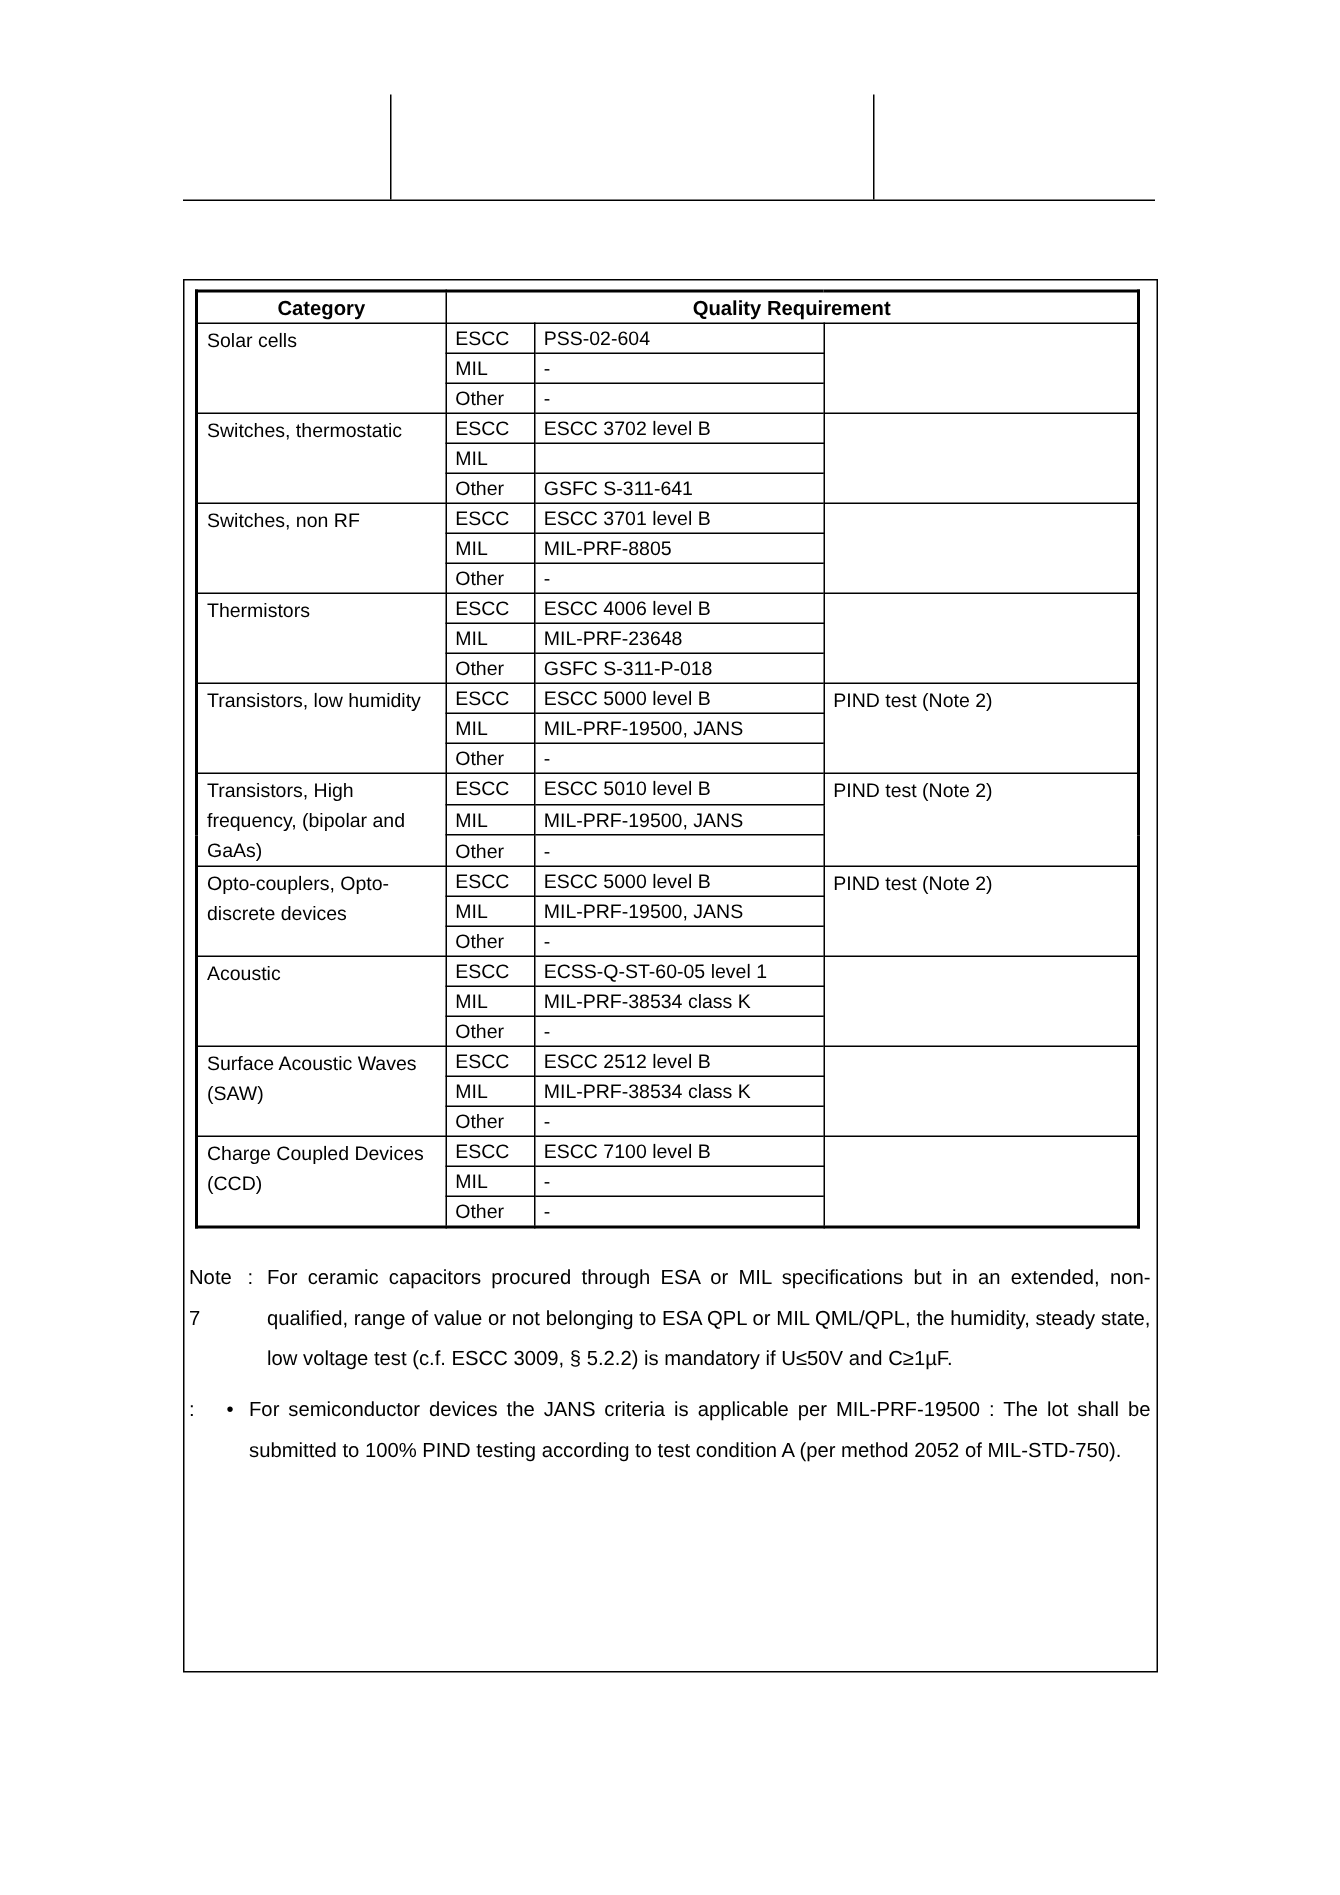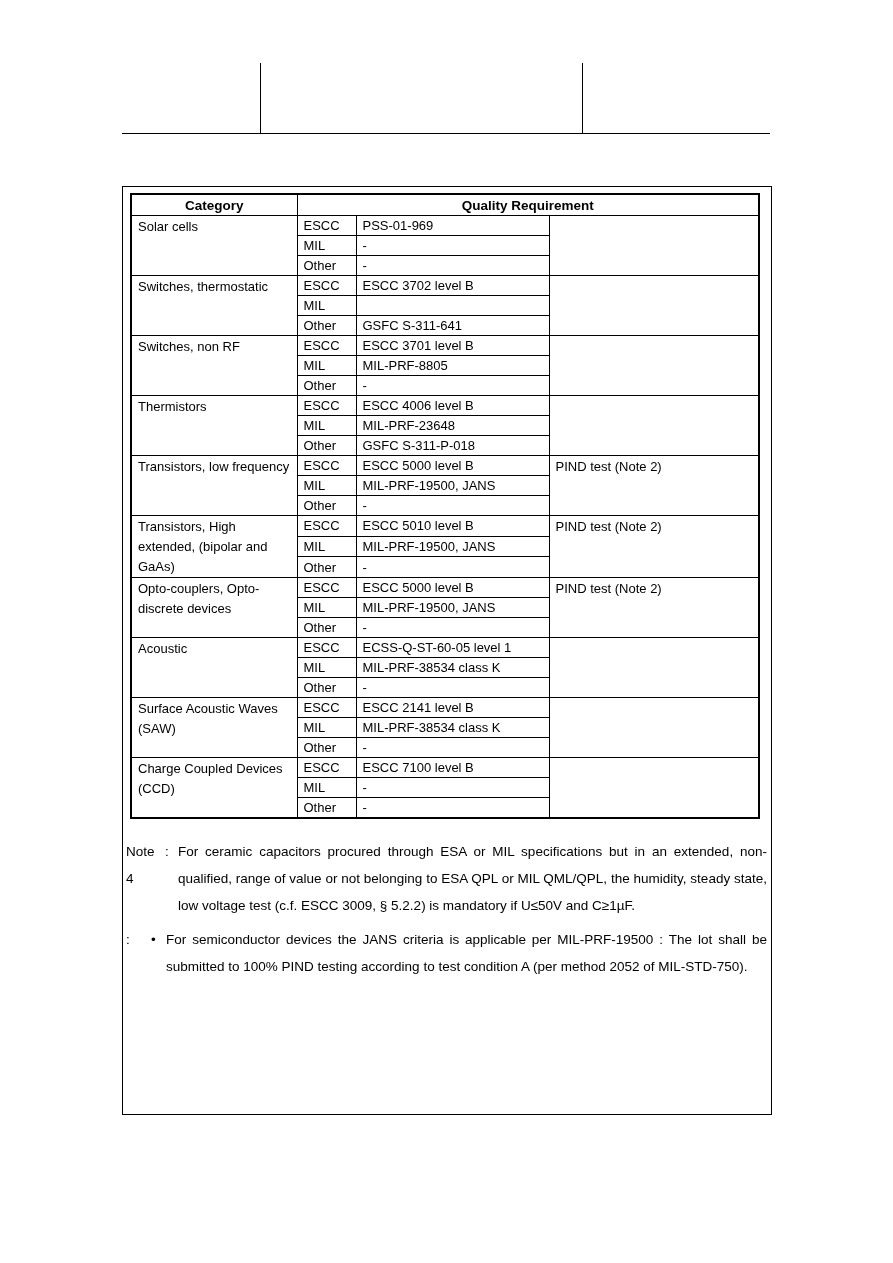--- a/index.html
+++ b/index.html
@@ -102,21 +102,21 @@
       <thead>
         <tr>
           <th>Category</th>
           <th colspan="3">Quality Requirement</th>
         </tr>
       </thead>
       <tbody id="table-body">
           <tr>
             <td class="cat" rowspan="3">Solar cells</td>
             <td class="type">ESCC</td>
-            <td class="value">PSS-01-969</td>
+            <td class="value">PSS-02-604</td>
             <td class="notecell" rowspan="3"></td>
           </tr>
           <tr>
             <td class="type">MIL</td>
             <td class="value">-</td>
           </tr>
           <tr>
             <td class="type">Other</td>
             <td class="value">-</td>
           </tr>
@@ -156,35 +156,35 @@
           </tr>
           <tr>
             <td class="type">MIL</td>
             <td class="value">MIL-PRF-23648</td>
           </tr>
           <tr>
             <td class="type">Other</td>
             <td class="value">GSFC S-311-P-018</td>
           </tr>
           <tr>
-            <td class="cat" rowspan="3">Transistors, low frequency</td>
+            <td class="cat" rowspan="3">Transistors, low humidity</td>
             <td class="type">ESCC</td>
             <td class="value">ESCC 5000 level B</td>
             <td class="notecell" rowspan="3">PIND test (Note 2)</td>
           </tr>
           <tr>
             <td class="type">MIL</td>
             <td class="value">MIL-PRF-19500, JANS</td>
           </tr>
           <tr>
             <td class="type">Other</td>
             <td class="value">-</td>
           </tr>
           <tr>
-            <td class="cat" rowspan="3">Transistors, High extended, (bipolar and GaAs)</td>
+            <td class="cat" rowspan="3">Transistors, High frequency, (bipolar and GaAs)</td>
             <td class="type">ESCC</td>
             <td class="value">ESCC 5010 level B</td>
             <td class="notecell" rowspan="3">PIND test (Note 2)</td>
           </tr>
           <tr>
             <td class="type">MIL</td>
             <td class="value">MIL-PRF-19500, JANS</td>
           </tr>
           <tr>
             <td class="type">Other</td>
@@ -214,21 +214,21 @@
             <td class="type">MIL</td>
             <td class="value">MIL-PRF-38534 class K</td>
           </tr>
           <tr>
             <td class="type">Other</td>
             <td class="value">-</td>
           </tr>
           <tr>
             <td class="cat" rowspan="3">Surface Acoustic Waves (SAW)</td>
             <td class="type">ESCC</td>
-            <td class="value">ESCC 2141 level B</td>
+            <td class="value">ESCC 2512 level B</td>
             <td class="notecell" rowspan="3"></td>
           </tr>
           <tr>
             <td class="type">MIL</td>
             <td class="value">MIL-PRF-38534 class K</td>
           </tr>
           <tr>
             <td class="type">Other</td>
             <td class="value">-</td>
           </tr>
@@ -244,21 +244,21 @@
           </tr>
           <tr>
             <td class="type">Other</td>
             <td class="value">-</td>
           </tr>
         </tbody>
     </table>
 
     <div class="notes" id="notes">
         <div class="note">
-          <div class="note-label">Note 4</div>
+          <div class="note-label">Note 7</div>
           <div class="note-colon">:</div>
           <div class="note-body">
             <div class="note-text">For ceramic capacitors procured through ESA or MIL specifications but in an extended, non-qualified, range of value or not belonging to ESA QPL or MIL QML/QPL, the humidity, steady state, low voltage test (c.f. ESCC 3009, § 5.2.2) is mandatory if U≤50V and C≥1µF.</div>
           </div>
         </div>
         <div class="note">
           <div class="note-colon">:</div>
           <div class="note-body">
             <div class="bullet-item">
               <div class="bullet-marker">•</div>

